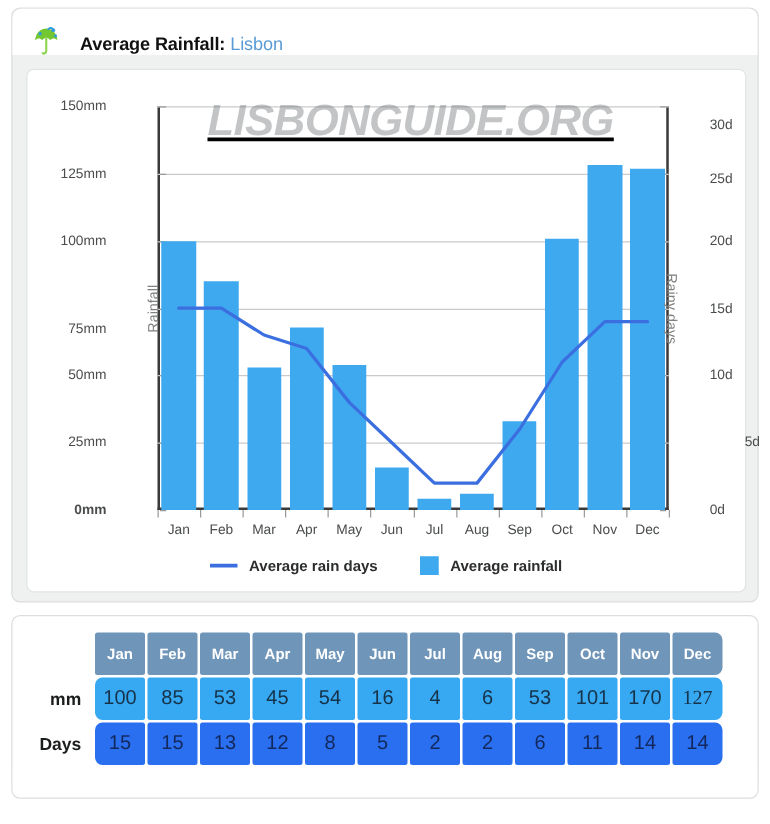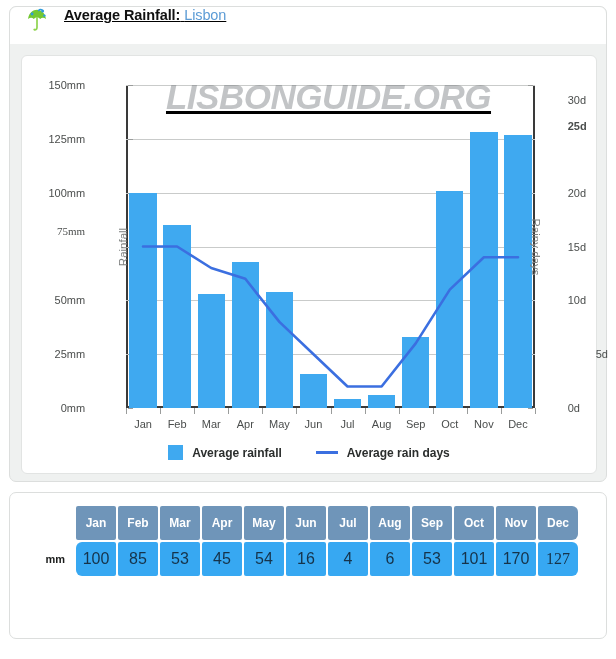--- a/index.html
+++ b/index.html
@@ -27,23 +27,22 @@
     border-radius: 7px;
   }
 
   .card-header {
     position: absolute;
     left: 0; top: 0;
     width: 100%; height: 37px;
     background: #ffffff;
     border-radius: 7px 7px 0 0;
     display: flex;
-    align-items: flex-start;
+    align-items: flex-end;
     padding-left: 16px;
-    text-decoration: underline;
   }
 
   .umbrella-icon {
     width: 22px; height: 24px;
     margin-right: 16px;
     flex: 0 0 auto;
     position: relative;
     top: 1px;
   }
 
@@ -231,21 +230,21 @@
   }
   table.data-table th.corner {
     background: transparent;
     width: 48px;
   }
   table.data-table th.rowlabel {
     width: 48px;
     background: transparent;
     color: #1b1d1c;
     font-weight: bold;
-    font-size: 11px;
+    font-size: 14px;
     text-align: right;
     padding-right: 9px;
   }
   td.mm-cell {
     background: #37a8f2;
     color: #16334a;
     border-radius: 2px;
   }
   td.days-cell {
     background: #2a6ff0;
@@ -284,51 +283,51 @@
       </div>
     </div>
 
     <div class="chart-panel">
 
       <div class="plot" id="plot">
         <div class="plot-frame"></div>
 
         <div id="grid-layer">
             <div class="tick-left" style="top: 323px;"></div>
-            <div class="ytick-label" style="top: 323px;">0mm</div>
+            <div class="ytick-label" style="top: 323px; font-weight: bold;">0mm</div>
             <div class="gridline" style="top: 269.167px;"></div>
             <div class="tick-left" style="top: 269.167px;"></div>
             <div class="ytick-label" style="top: 269.167px;">25mm</div>
             <div class="gridline" style="top: 215.333px;"></div>
             <div class="tick-left" style="top: 215.333px;"></div>
             <div class="ytick-label" style="top: 215.333px;">50mm</div>
             <div class="gridline" style="top: 161.5px;"></div>
             <div class="tick-left" style="top: 161.5px;"></div>
-            <div class="ytick-label" style="top: 146px; font-family: Liberation Serif, serif;">75mm</div>
+            <div class="ytick-label" style="top: 178px;">75mm</div>
             <div class="gridline" style="top: 107.667px;"></div>
             <div class="tick-left" style="top: 107.667px;"></div>
             <div class="ytick-label" style="top: 107.667px;">100mm</div>
             <div class="gridline" style="top: 53.8333px;"></div>
             <div class="tick-left" style="top: 53.8333px;"></div>
             <div class="ytick-label" style="top: 53.8333px;">125mm</div>
             <div class="gridline" style="top: 0px;"></div>
             <div class="tick-left" style="top: 0px;"></div>
             <div class="ytick-label" style="top: 0px;">150mm</div>
             <div class="tick-right" style="top: 323px;"></div>
             <div class="ytick-label right-axis" style="top: 323px;">0d</div>
             <div class="tick-right" style="top: 269.167px;"></div>
             <div class="ytick-label right-axis" style="top: 269.167px; padding-left: 28px;">5d</div>
             <div class="tick-right" style="top: 215.333px;"></div>
             <div class="ytick-label right-axis" style="top: 215.333px;">10d</div>
             <div class="tick-right" style="top: 161.5px;"></div>
             <div class="ytick-label right-axis" style="top: 161.5px;">15d</div>
             <div class="tick-right" style="top: 107.667px;"></div>
             <div class="ytick-label right-axis" style="top: 107.667px;">20d</div>
             <div class="tick-right" style="top: 53.8333px;"></div>
-            <div class="ytick-label right-axis" style="top: 41px; font-weight: bold;">25d</div>
+            <div class="ytick-label right-axis" style="top: 58px;">25d</div>
             <div class="tick-right" style="top: 0px;"></div>
             <div class="ytick-label right-axis" style="top: 15px;">30d</div>
           </div>
 
         <div class="bars-layer" id="bars-layer">
             <div class="bar" title="Jan: 100mm" style="left: 3.40833px; width: 27.2667px; height: 215.333px; background: rgb(63, 169, 240);"></div>
             <div class="bar" title="Feb: 85mm" style="left: 37.4917px; width: 27.2667px; height: 183.033px; background: rgb(63, 169, 240);"></div>
             <div class="bar" title="Mar: 53mm" style="left: 71.575px; width: 27.2667px; height: 114.127px; background: rgb(63, 169, 240);"></div>
             <div class="bar" title="Apr: 68mm" style="left: 105.658px; width: 27.2667px; height: 146.427px; background: rgb(63, 169, 240);"></div>
             <div class="bar" title="May: 54mm" style="left: 139.742px; width: 27.2667px; height: 116.28px; background: rgb(63, 169, 240);"></div>
@@ -378,26 +377,26 @@
             <div class="xtick-label" style="left: 357.875px;">Nov</div>
             <div class="xtick-label" style="left: 391.958px;">Dec</div>
           </div>
 
         <div class="ylabel-left">Rainfall</div>
         <div class="ylabel-right">Rainy days</div>
       </div>
 
       <div class="legend">
         <div class="legend-item">
+          <span class="legend-line"></span>
+          <span>Average rain days</span>
+        </div>
+        <div class="legend-item">
           <span class="legend-swatch"></span>
           <span>Average rainfall</span>
-        </div>
-        <div class="legend-item">
-          <span class="legend-line"></span>
-          <span>Average rain days</span>
         </div>
       </div>
 
     </div>
   </div>
 
   <div class="table-panel">
     <table class="data-table">
       <tbody>
         <tr class="header-row" id="row-months">
@@ -423,17 +422,32 @@
             <td class="mm-cell">45</td>
             <td class="mm-cell">54</td>
             <td class="mm-cell">16</td>
             <td class="mm-cell">4</td>
             <td class="mm-cell">6</td>
             <td class="mm-cell">53</td>
             <td class="mm-cell">101</td>
             <td class="mm-cell">170</td>
             <td class="mm-cell">127</td>
           </tr>
+        <tr class="days-row" id="row-days">
+          <th class="rowlabel">Days</th>
+        <td class="days-cell">15</td>
+            <td class="days-cell">15</td>
+            <td class="days-cell">13</td>
+            <td class="days-cell">12</td>
+            <td class="days-cell">8</td>
+            <td class="days-cell">5</td>
+            <td class="days-cell">2</td>
+            <td class="days-cell">2</td>
+            <td class="days-cell">6</td>
+            <td class="days-cell">11</td>
+            <td class="days-cell">14</td>
+            <td class="days-cell">14</td>
+          </tr>
       </tbody>
     </table>
   </div>
 
 </div>
 
 </body></html>

